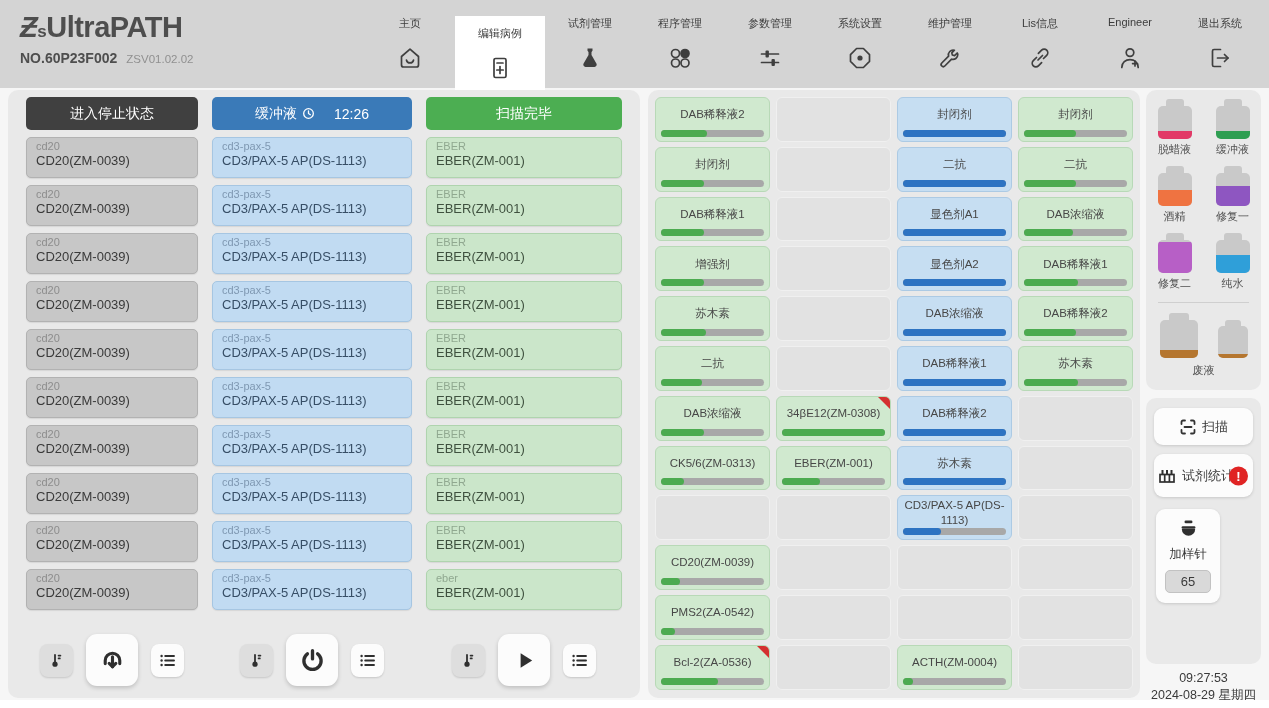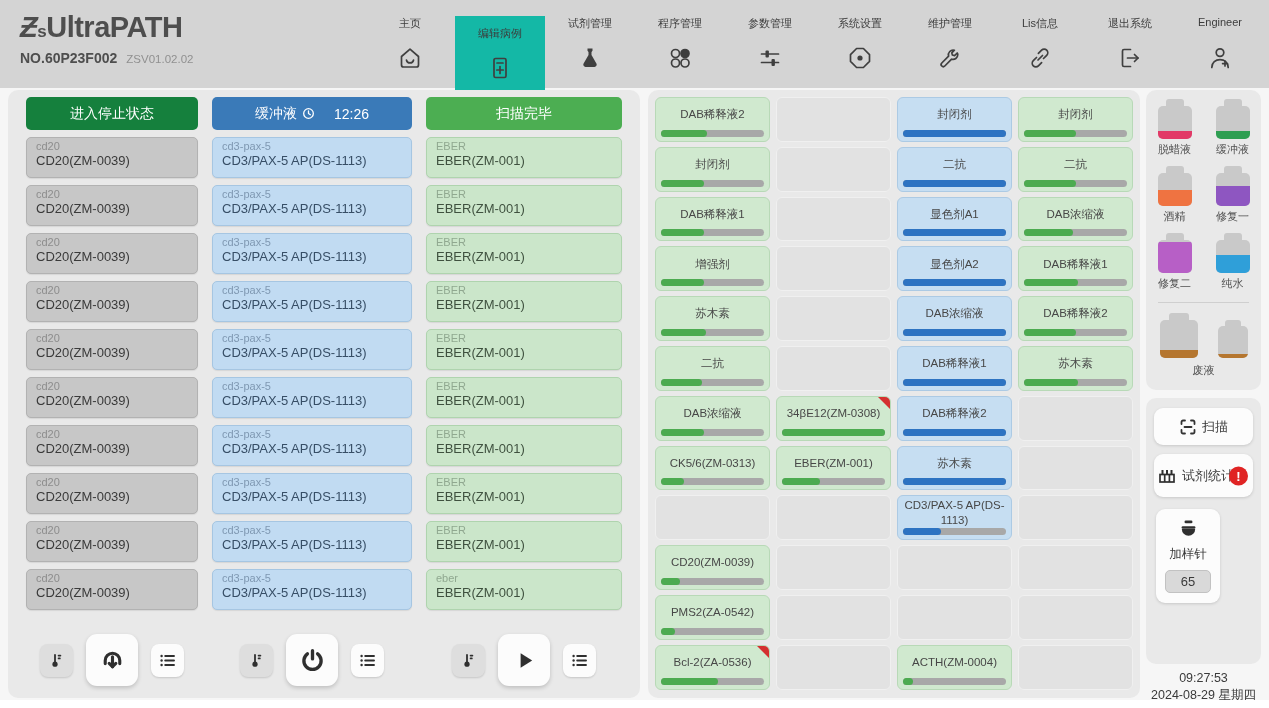--- a/index.html
+++ b/index.html
@@ -12,36 +12,36 @@
   .logo-wrap { position:absolute; left:20px; top:13px; }
   .logo-line { font-weight:800; font-size:29px; color:#4e4e4e; line-height:1; letter-spacing:-.5px; }
   .logo-mark { font-style:italic; }
   .logo-mark-sub { font-size:17px; }
   .logo-sub { margin-top:7px; }
   .device-no { font-weight:bold; color:#4e4e4e; font-size:14px; }
   .version { color:#909090; font-size:11.5px; margin-left:9px; }
   .nav { position:absolute; right:4px; top:0; height:88px; display:flex; align-items:center; }
   .nav-item { width:90px; height:76px; display:flex; flex-direction:column; align-items:center;
               justify-content:space-between; padding:10px 0 11px; cursor:pointer; }
-  .nav-item.active { background:#14b8a6;margin-top:20px; }
+  .nav-item.active { background:#ffffff;margin-top:20px; }
   .nav-label { font-size:11px; color:#3c3c3c; white-space:nowrap; }
   .icon svg { display:block; }
 
   
   .panel { position:absolute; background:#e9e9e9; border-radius:10px; }
 
   
   #left-panel { left:8px; top:90px; width:632px; height:608px; display:flex; gap:14px; padding:7px 18px 12px; }
   .slide-col { display:flex; flex-direction:column; gap:7px; }
   .slide-col:nth-child(1){ width:172px; }
   .slide-col:nth-child(2){ width:200px; }
   .slide-col:nth-child(3){ flex:1; }
   .col-header { height:33px; min-height:33px; border-radius:5px; color:#fff; font-size:14px;
                 display:flex; align-items:center; justify-content:center; gap:5px; cursor:pointer; }
-  .hdr-gray{ background:#15803d; } .hdr-blue{ background:#3a7ab8; } .hdr-green{ background:#4cae52; }
+  .hdr-gray{ background:#404040; } .hdr-blue{ background:#3a7ab8; } .hdr-green{ background:#4cae52; }
   .hdr-timer { display:flex; align-items:center; gap:19px; }
   .slide-card { height:41px; min-height:41px; border-radius:5px; padding:4px 9px 10px;
                 display:flex; flex-direction:column; justify-content:center;
                 border:1px solid transparent; box-shadow:0 1px 1px rgba(0,0,0,.08); cursor:pointer; }
   .card-gray  { background:#c7c7c7; border-color:#b2b2b2; }
   .card-gray  .slide-sub{ color:#8d8d8d; } .card-gray  .slide-name{ color:#3a3a3a; }
   .card-blue  { background:#c1dbf2; border-color:#a6c6e2; }
   .card-blue  .slide-sub{ color:#7f98b2; } .card-blue  .slide-name{ color:#374e66; }
   .card-green { background:#cbe6ca; border-color:#afd4ae; }
   .card-green .slide-sub{ color:#90a890; } .card-green .slide-name{ color:#3f513f; }
@@ -183,37 +183,37 @@
           <span class="nav-label">Lis信息</span>
           <span class="icon">
             <svg width="26" height="26" viewBox="0 0 26 26" fill="none" stroke="#3f3f3f" stroke-width="1.7" stroke-linecap="round" stroke-linejoin="round">
               <path d="M11 15l4.5-4.5"></path>
               <path d="M9.5 12.5l-3.2 3.2a3.6 3.6 0 0 0 5.1 5.1l3.2-3.2"></path>
               <path d="M16.5 13.5l3.2-3.2a3.6 3.6 0 0 0-5.1-5.1l-3.2 3.2"></path>
             </svg>
           </span>
         </div>
         <div class="nav-item">
-          <span class="nav-label">退出系统</span>
-          <span class="icon">
-            <svg width="26" height="26" viewBox="0 0 26 26" fill="none" stroke="#3f3f3f" stroke-width="1.7" stroke-linecap="round" stroke-linejoin="round">
-              <path d="M13.5 4.5H7a1.5 1.5 0 0 0-1.5 1.5v14A1.5 1.5 0 0 0 7 21.5h6.5"></path>
-              <line x1="10.5" y1="13" x2="21" y2="13"></line>
-              <path d="M17.5 9.5 21 13l-3.5 3.5"></path>
-            </svg>
-          </span>
-        </div>
-        <div class="nav-item">
           <span class="nav-label">Engineer</span>
           <span class="icon">
             <svg width="26" height="26" viewBox="0 0 26 26" fill="none" stroke="#3f3f3f" stroke-width="1.7" stroke-linecap="round" stroke-linejoin="round">
               <circle cx="13" cy="7.6" r="3.8"></circle>
               <path d="M4.8 22.5c0-5.4 3.9-7.8 8.2-7.8s8.2 2.4 8.2 7.8"></path>
               <line x1="15.6" y1="18.6" x2="20.4" y2="18.6"></line>
               <line x1="18" y1="16.2" x2="18" y2="21"></line>
+            </svg>
+          </span>
+        </div>
+        <div class="nav-item">
+          <span class="nav-label">退出系统</span>
+          <span class="icon">
+            <svg width="26" height="26" viewBox="0 0 26 26" fill="none" stroke="#3f3f3f" stroke-width="1.7" stroke-linecap="round" stroke-linejoin="round">
+              <path d="M13.5 4.5H7a1.5 1.5 0 0 0-1.5 1.5v14A1.5 1.5 0 0 0 7 21.5h6.5"></path>
+              <line x1="10.5" y1="13" x2="21" y2="13"></line>
+              <path d="M17.5 9.5 21 13l-3.5 3.5"></path>
             </svg>
           </span>
         </div>
       </nav>
   </header>
 
   <section class="panel" id="left-panel">
       <div class="slide-col">
         <div class="col-header hdr-gray">
           <span>进入停止状态</span>

